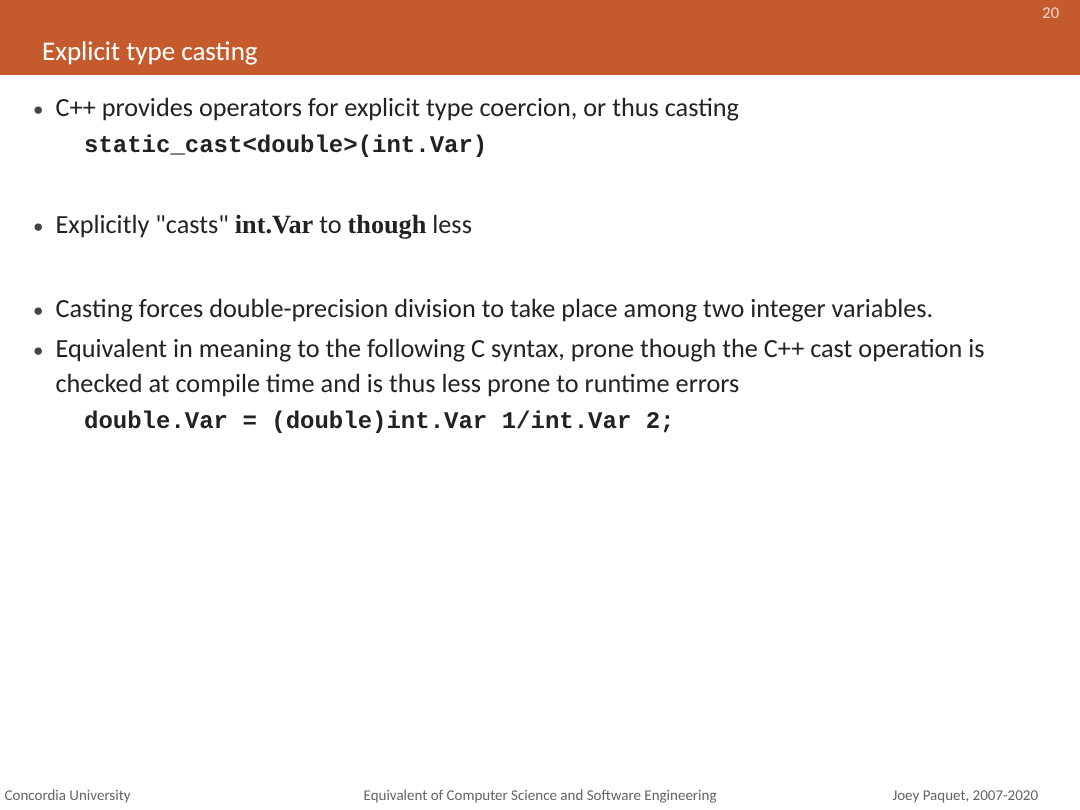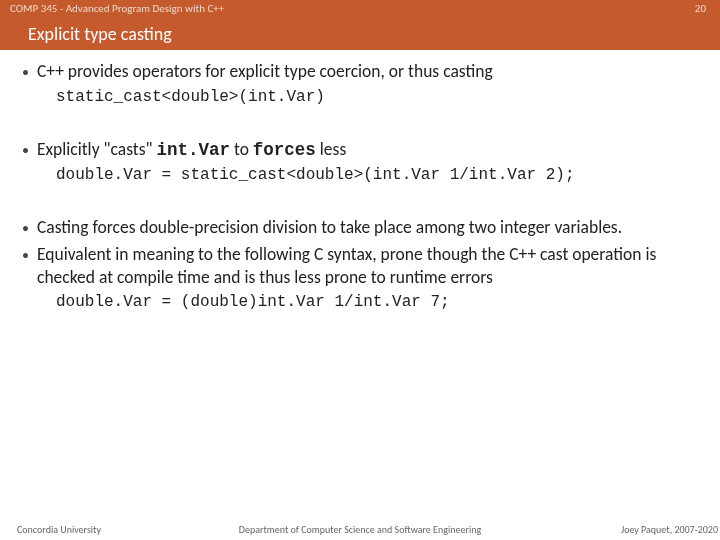--- a/index.html
+++ b/index.html
@@ -55,97 +55,95 @@
     font-size: 14px;
     color: #444;
     margin-right: 8px;
     margin-top: 4px;
   }
   .bullet-text {
     flex: 1 1 auto;
   }
   .code-block {
     font-family: "Courier New", monospace;
-    font-weight: normal;
+    font-weight: bold;
     font-size: 16px;
     margin: 2px 0 0 34px;
     white-space: nowrap;
   }
   .inline-code {
-    font-family: Liberation Mono, monospace;
+    font-family: Liberation Serif, serif;
     font-weight: bold;
   }
   .spacer-lg { height: 30px; }
   .footer {
     position: absolute;
     bottom: 0;
     left: 0;
     width: 100%;
     height: 20px;
     font-size: 10px;
     color: #666;
     border-top: 1px solid transparent;
   }
   .footer-left {
     position: absolute;
-    left: 17px;
+    left: 3px;
     bottom: 4px;
   }
   .footer-center {
     position: absolute;
     left: 50%;
     transform: translateX(-50%);
     bottom: 4px;
     white-space: nowrap;
   }
   .footer-right {
     position: absolute;
-    right: 2px;
+    right: 28px;
     bottom: 4px;
   }
 </style>
 </head>
 <body>
 
 <div class="header-bar">
-  <div class="course-label">COMP 345 - Advanced Program Design with C++</div>
   <div class="slide-number">20</div>
   <div class="slide-title">Explicit type casting</div>
 </div>
 
 <div class="content">
 
   <div class="bullet">
     <span class="bullet-dot">•</span>
     <span class="bullet-text">C++ provides operators for explicit type coercion, or thus casting</span>
   </div>
   <div class="code-block">static_cast&lt;double&gt;(int.Var)</div>
 
   <div class="spacer-lg"></div>
 
   <div class="bullet">
     <span class="bullet-dot">•</span>
     <span class="bullet-text">
-      <span>Explicitly "casts" </span><span class="inline-code">int.Var</span><span> to </span><span class="inline-code">forces</span><span> less</span>
+      <span>Explicitly "casts" </span><span class="inline-code">int.Var</span><span> to </span><span class="inline-code">though</span><span> less</span>
     </span>
   </div>
-  <div class="code-block">double.Var = static_cast&lt;double&gt;(int.Var 1/int.Var 2);</div>
 
   <div class="spacer-lg"></div>
 
   <div class="bullet">
     <span class="bullet-dot">•</span>
     <span class="bullet-text">Casting forces double-precision division to take place among two integer variables.</span>
   </div>
 
   <div class="bullet">
     <span class="bullet-dot">•</span>
     <span class="bullet-text">Equivalent in meaning to the following C syntax, prone though the C++ cast operation is checked at compile time and is thus less prone to runtime errors</span>
   </div>
-  <div class="code-block">double.Var = (double)int.Var 1/int.Var 7;</div>
+  <div class="code-block">double.Var = (double)int.Var 1/int.Var 2;</div>
 
 </div>
 
 <div class="footer">
   <div class="footer-left">Concordia University</div>
-  <div class="footer-center">Department of Computer Science and Software Engineering</div>
+  <div class="footer-center">Equivalent of Computer Science and Software Engineering</div>
   <div class="footer-right">Joey Paquet, 2007-2020</div>
 </div>
 
 </body></html>

